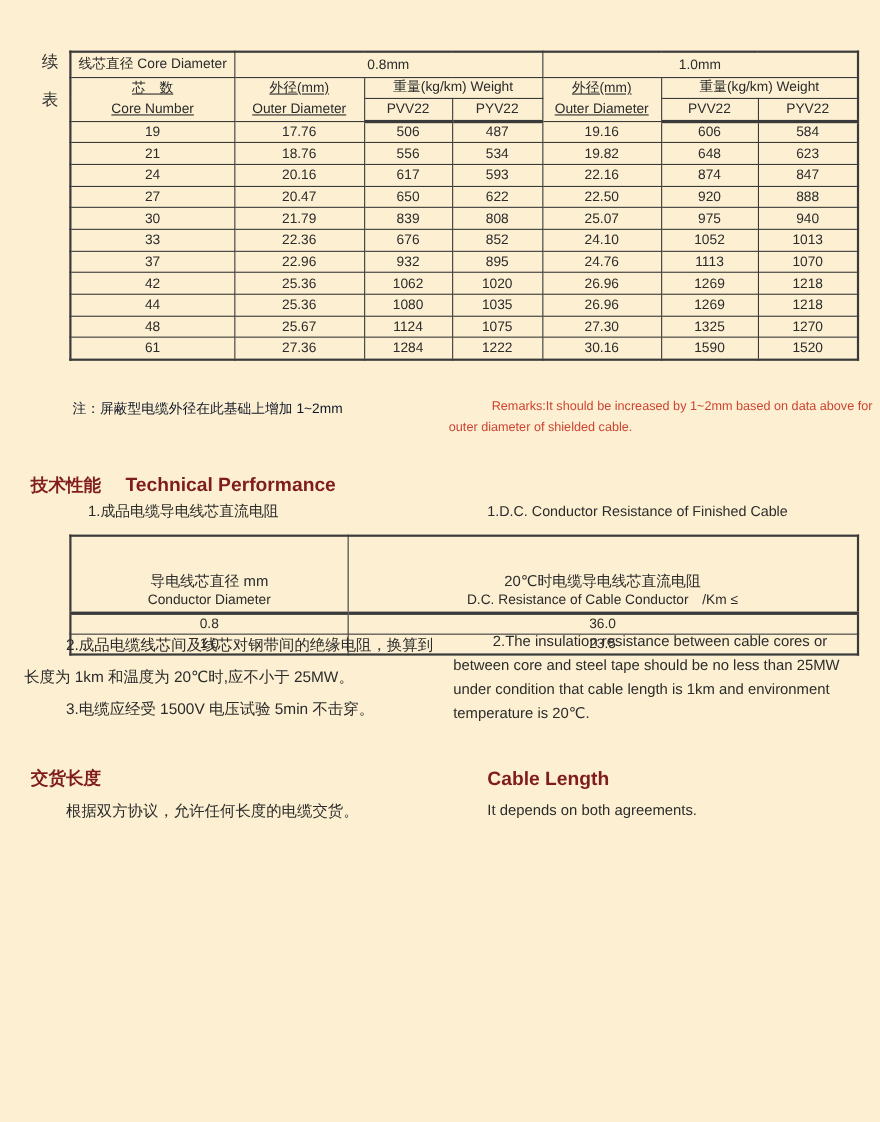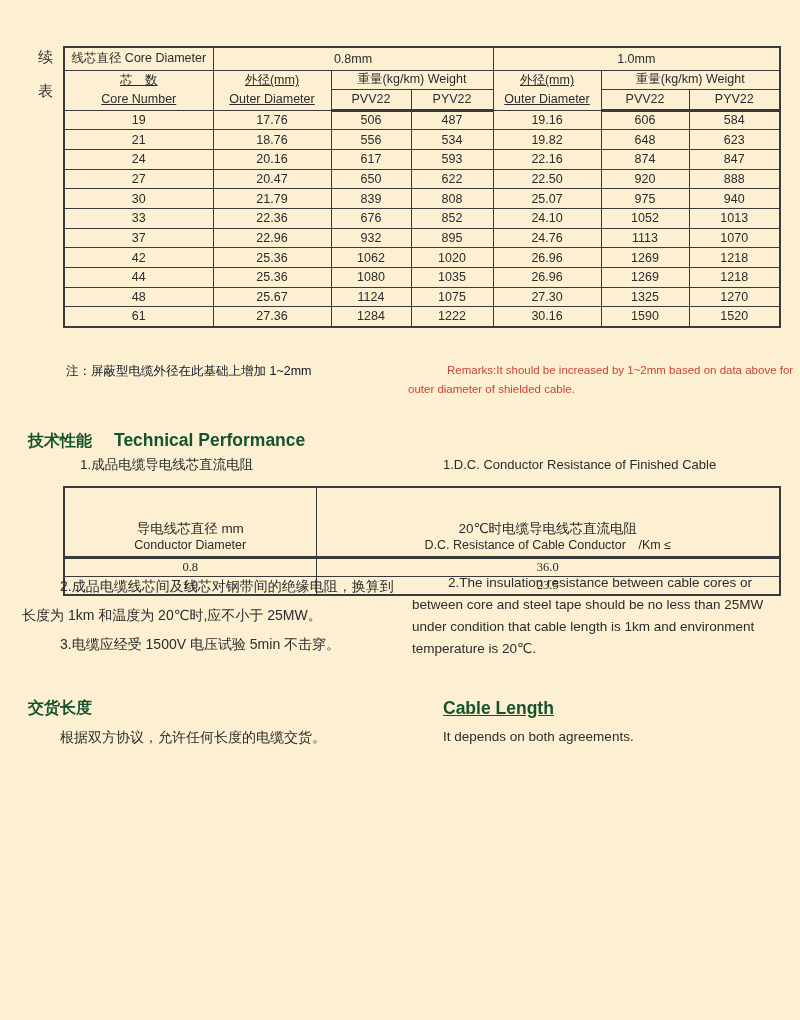--- a/index.html
+++ b/index.html
@@ -34,43 +34,43 @@
   
   .note-left {
     position:absolute; left:66px; top:363px; width:330px;
     color:#0f172a; font-size:12.5px;
   }
   .note-right {
     position:absolute; left:408px; top:361px; width:386px;
     color:#cc4433; font-size:11.5px; line-height:19px; text-indent:39px;
   }
   
-  .sec-head { position:absolute; font-weight:bold; color:#14532d; }
+  .sec-head { position:absolute; font-weight:bold; color:#7f1d1d; }
   .sec-head .zh { font-size:16px; }
   .sec-head .en { font-size:17.5px; margin-left:22px; }
   .tech-head { left:28px; top:430px; }
   .len-head-zh { left:28px; top:698px; }
-  .len-head-en { left:443px; top:698px;text-decoration:underline; }
+  .len-head-en { left:443px; top:698px; }
   .len-head-en .en { margin-left:0; }
   
   .p-item1-zh { position:absolute; left:80px; top:456px; font-size:13.5px; }
   .p-item1-en { position:absolute; left:443px; top:457px; font-size:13px; }
   
   .t2 {
     position:absolute; left:63px; top:486px; width:716px;
     border-collapse:collapse; table-layout:fixed; border:2px solid #3a3a3a;
   }
   .t2 th, .t2 td {
     border:1.5px solid #3a3a3a; text-align:center; vertical-align:middle;
     font-weight:normal; padding:0; color:#2b2b2b;
   }
   .t2 thead th { border-bottom-width:3px; padding:2px 0 3px 0; }
   .t2 .l1 { font-size:13.5px; line-height:17px;margin-top:30px; }
   .t2 .l2 { font-size:12.5px; line-height:16px; }
-  .t2 td { height:18.5px; font-size:12.5px;font-family:Liberation Serif, serif; }
+  .t2 td { height:18.5px; font-size:12.5px; }
   
   .col-zh {
     position:absolute; left:22px; top:572px; width:382px;
     font-size:14px; line-height:29px;
   }
   .col-zh p { text-indent:38px; }
   .col-en {
     position:absolute; left:412px; top:572px; width:382px;
     font-size:13.5px; line-height:22px;
   }

